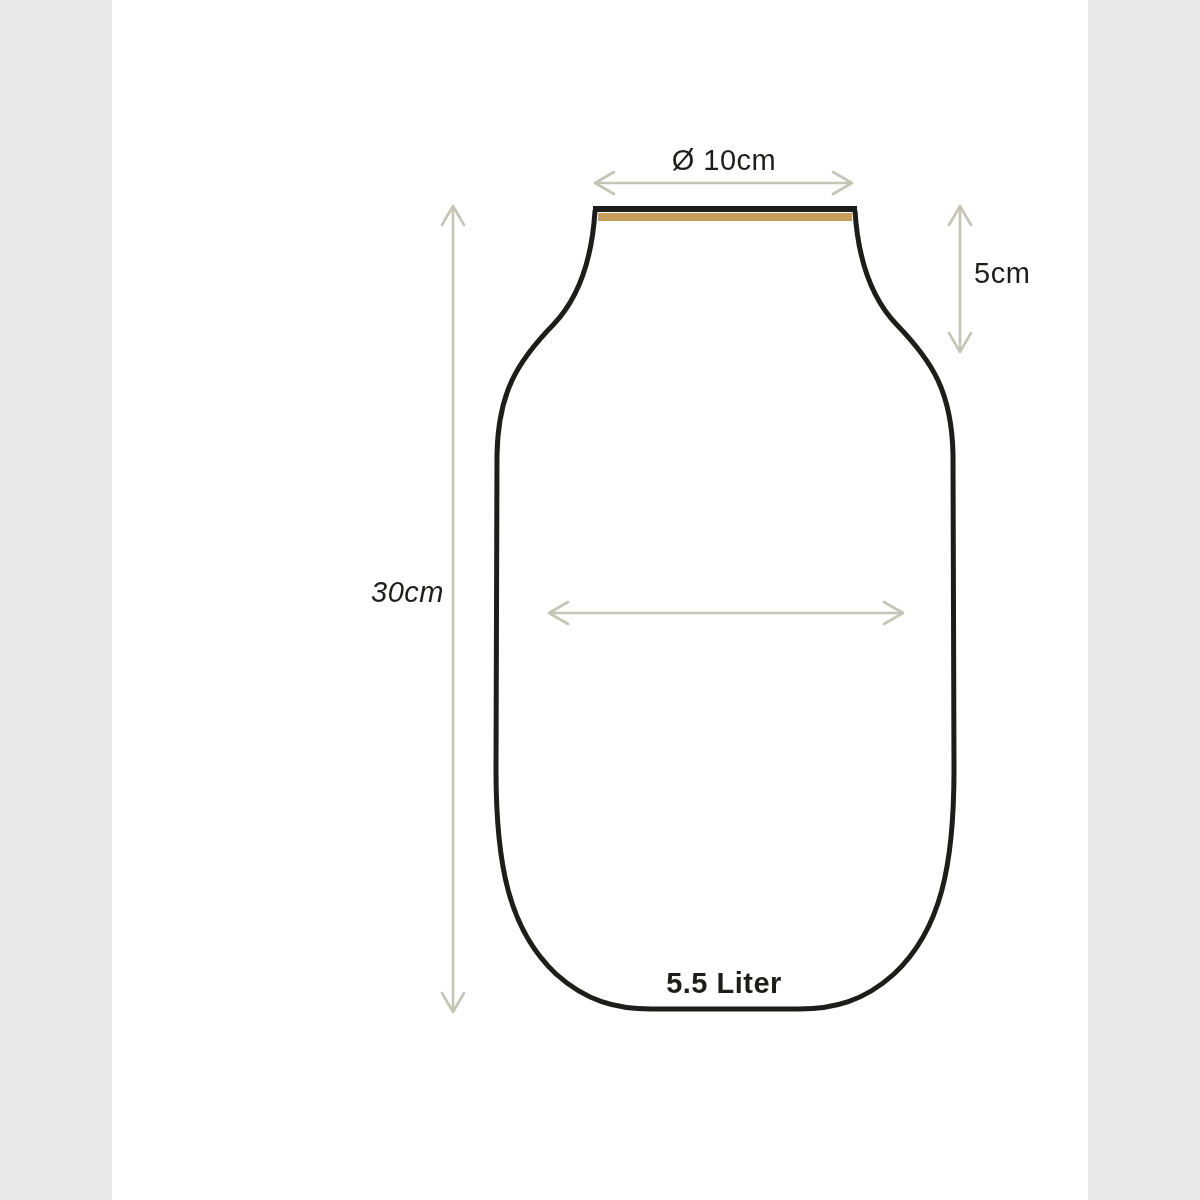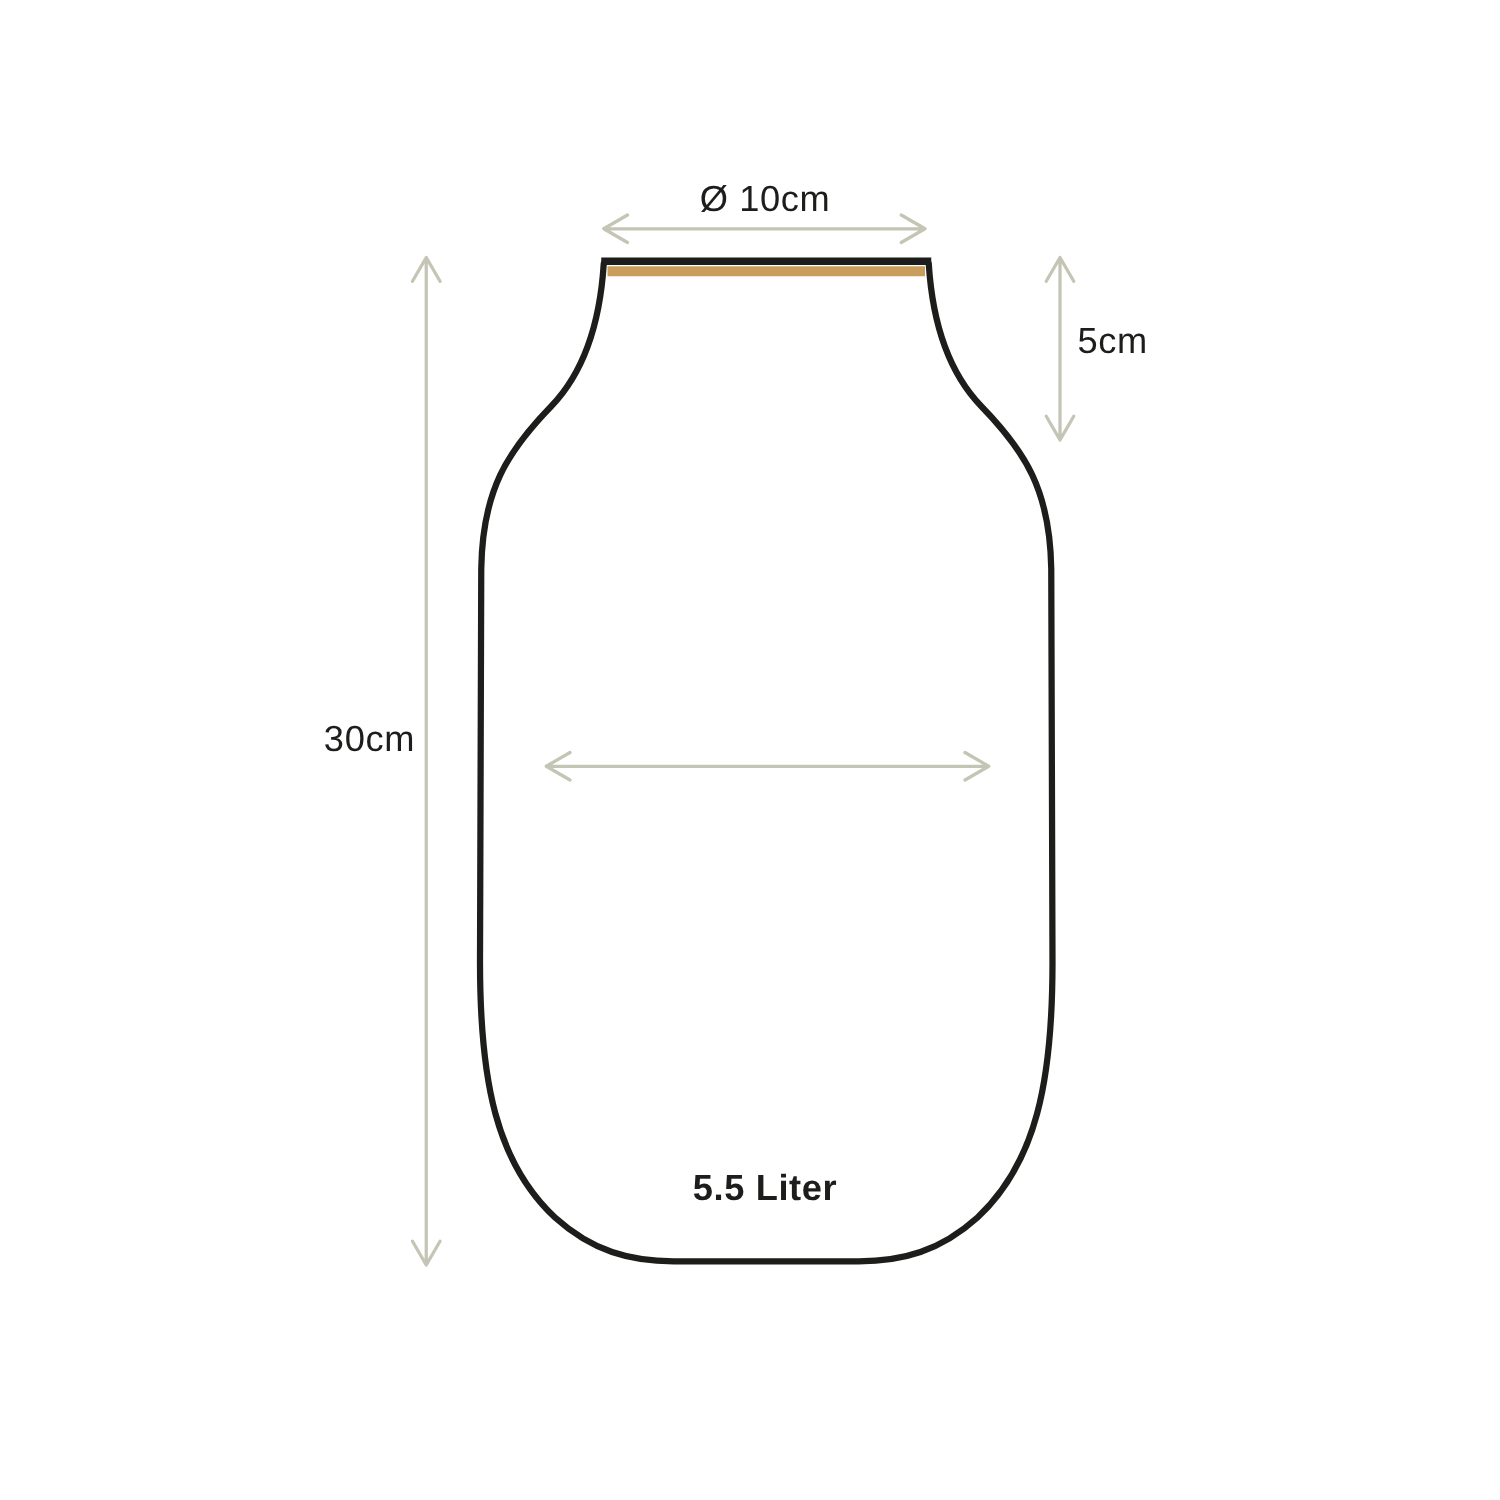--- a/index.html
+++ b/index.html
@@ -6,42 +6,42 @@
     --bg:#ffffff;
     --outline:#1d1d1b;
     --rim:#c99e5d;
     --dim:#c4c5b5;
     --text:#1d1d1b;
   }
   html,body{margin:0;padding:0;background:#e9e9e9;}
   *{box-sizing:border-box;}
   .canvas{
     position:relative;
-    width:1200px;height:1200px;
+    width:976px;height:1200px;
     margin:0 auto;
     background:var(--bg);
     font-family:"Liberation Sans","DejaVu Sans",sans-serif;
     color:var(--text);
     overflow:hidden;
   }
   svg.diagram{position:absolute;left:0;top:0;width:1200px;height:1200px;display:block;}
   .vase-outline{fill:none;stroke:var(--outline);stroke-width:5;stroke-linecap:round;stroke-linejoin:round;}
   .rim-top{fill:none;stroke:var(--outline);stroke-width:6;stroke-linecap:butt;}
   .rim-gold{fill:none;stroke:var(--rim);stroke-width:8;stroke-linecap:butt;}
   .dim{fill:none;stroke:var(--dim);stroke-width:2.6;stroke-linecap:round;stroke-linejoin:round;}
   .label{
     position:absolute;
     font-size:29px;
     line-height:34px;
     letter-spacing:0.5px;
     white-space:nowrap;
   }
   .label.center{text-align:center;}
-  .label.right{text-align:right;}
-  .label.bold{font-weight:bold;}
+  .label.right{text-align:right;font-style:italic;}
+  .label.bold{font-weight:bold;margin-top:32px;}
 </style>
 </head>
 <body>
 
 <div class="canvas">
 
   <svg class="diagram" viewBox="0 0 1200 1200" aria-hidden="true">
 
     <path class="vase-outline" d="M 483 211
          C 480 258 468 297 441 325

